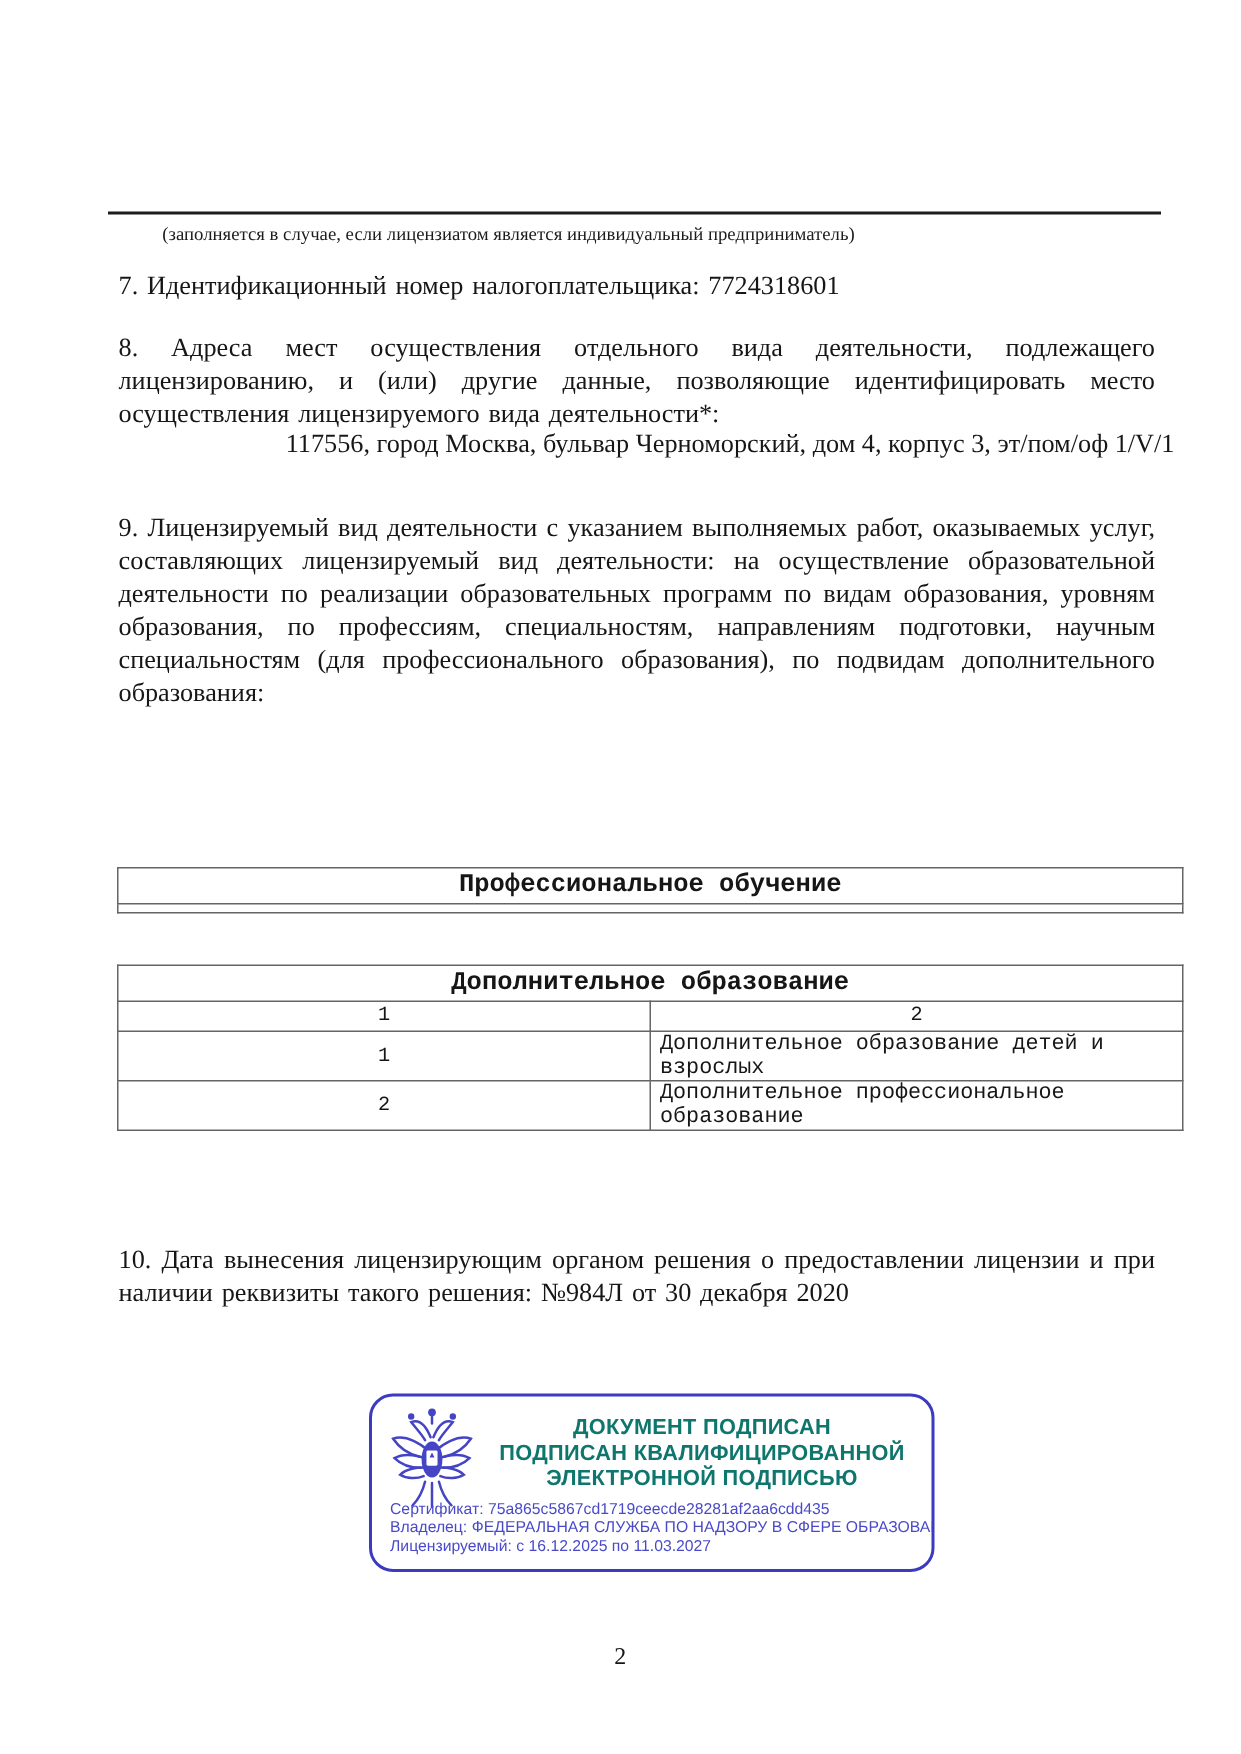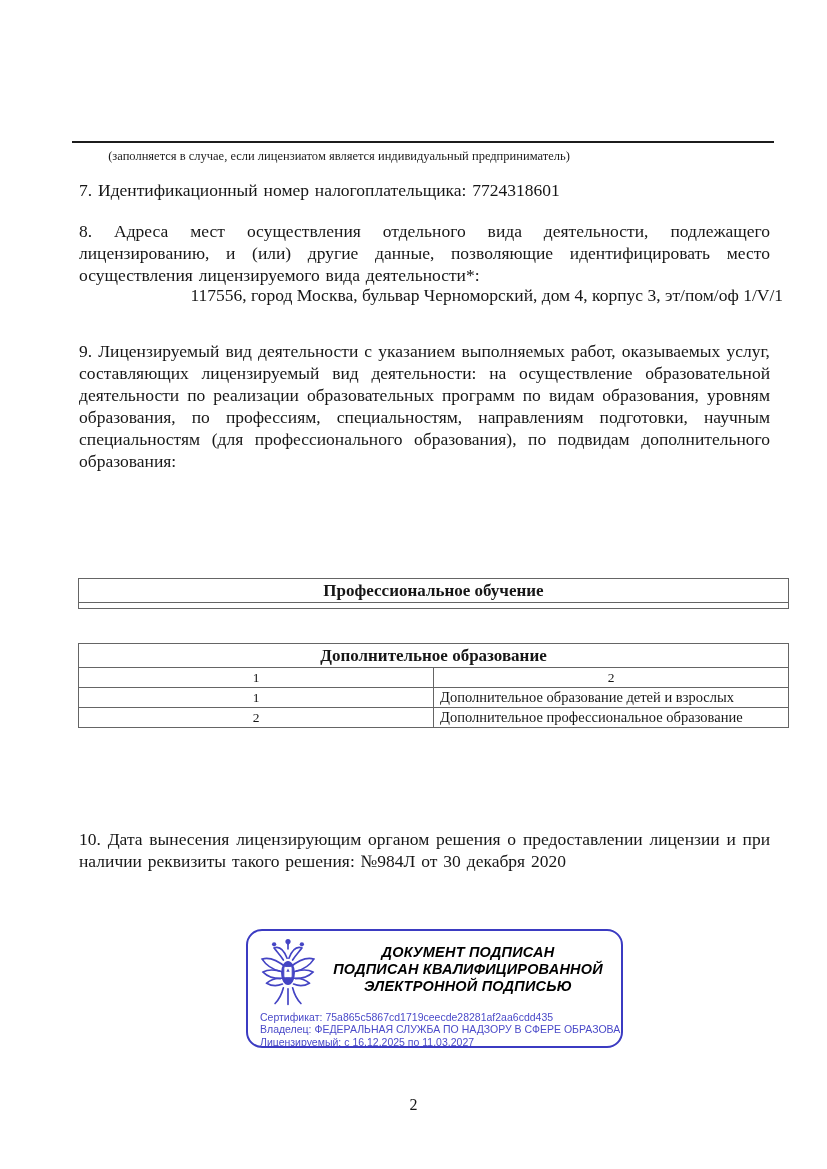--- a/index.html
+++ b/index.html
@@ -18,21 +18,21 @@
   }
   .footnote {
     position:absolute; left:79px; top:149px; width:520px;
     font-size:12.5px; line-height:15px; text-align:center; color:#1c1c1c;
   }
   .addr {
     position:absolute; left:86px; top:284px; width:684px;
     font-size:17.5px; line-height:22px; text-align:right;margin-left:13px;
   }
   table.tbl { position:absolute; left:78px; border-collapse:collapse; table-layout:fixed; }
-  table.tbl td { border:1px solid #656565; padding:0; }
+  table.tbl td { border:1px solid #656565; padding:0;font-family:Liberation Mono, monospace; }
   .tbl1 { top:578px; width:711px; }
   .tbl1 .t1-title {
     height:23px; text-align:center; font-weight:bold; font-size:17px; vertical-align:middle;
   }
   .tbl1 .t1-empty { height:5px; }
   .tbl2 { top:643px; width:711px; }
   .tbl2 .t2-title {
     height:23px; text-align:center; font-weight:bold; font-size:17px; vertical-align:middle;
   }
   .tbl2 td { height:19px; font-size:13.5px; vertical-align:middle; }
@@ -44,27 +44,26 @@
   }
   .stamp {
     position:absolute; left:246px; top:929px; width:377px; height:119px;
     box-sizing:border-box; border:2.5px solid #3b3bc2; border-radius:16px;
     font-family:"Liberation Sans", sans-serif; color:#3b3bc2; overflow:hidden;
     background:#ffffff;
   }
   .stamp-eagle { position:absolute; left:9px; top:5px; width:62px; height:74px; }
   .stamp-title {
     position:absolute; left:74px; top:13px; width:292px; text-align:center;
-    font-weight:bold; font-size:14.5px; line-height:17px; color:#000000;
+    font-weight:bold; font-size:14.5px; line-height:17px; color:#0f766e;
     letter-spacing:0.2px;
-    font-style:italic;
   }
   .stamp-meta {
     position:absolute; left:12px; top:69px; width:420px;
-    font-size:10.5px; line-height:12.4px; white-space:nowrap; color:#4a4ac9;margin-top:11px;
+    font-size:10.5px; line-height:12.4px; white-space:nowrap; color:#4a4ac9;
   }
   .stamp-meta .lbl { margin-right:3px; }
 </style>
 </head>
 <body>
 
 <div class="page">
 
 
   <div class="rule"></div>

